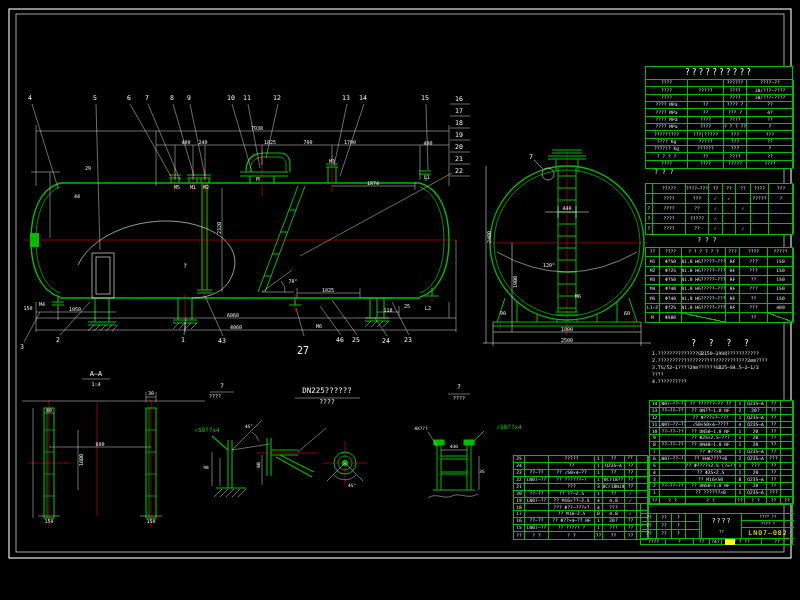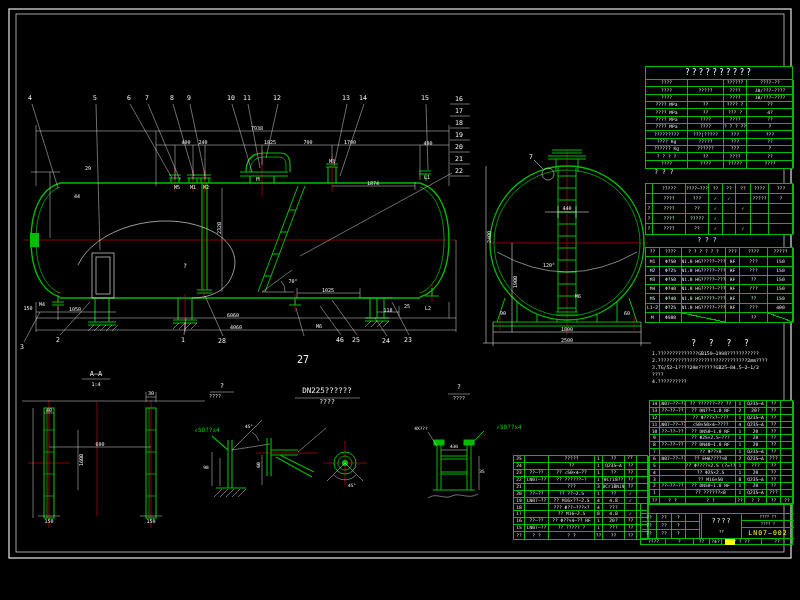--- a/index.html
+++ b/index.html
@@ -705,22 +705,22 @@
       <span class="ann" style="left: 459px; top: 99px; font-size: 6.5px;">16</span>
       <span class="ann" style="left: 459px; top: 111px; font-size: 6.5px;">17</span>
       <span class="ann" style="left: 459px; top: 123px; font-size: 6.5px;">18</span>
       <span class="ann" style="left: 459px; top: 135px; font-size: 6.5px;">19</span>
       <span class="ann" style="left: 459px; top: 147px; font-size: 6.5px;">20</span>
       <span class="ann" style="left: 459px; top: 159px; font-size: 6.5px;">21</span>
       <span class="ann" style="left: 459px; top: 171px; font-size: 6.5px;">22</span>
       <span class="ann" style="left: 22px; top: 347px; font-size: 6.5px;">3</span>
       <span class="ann" style="left: 58px; top: 340px; font-size: 6.5px;">2</span>
       <span class="ann" style="left: 183px; top: 340px; font-size: 6.5px;">1</span>
-      <span class="ann" style="left: 222px; top: 341px; font-size: 6.5px;">28</span>
-      <span class="ann" style="left: 303px; top: 360px; font-size: 10px;">27</span>
+      <span class="ann" style="left: 222px; top: 341px; font-size: 6.5px;">43</span>
+      <span class="ann" style="left: 303px; top: 351px; font-size: 10px;">27</span>
       <span class="ann" style="left: 340px; top: 340px; font-size: 6.5px;">46</span>
       <span class="ann" style="left: 356px; top: 340px; font-size: 6.5px;">25</span>
       <span class="ann" style="left: 386px; top: 341px; font-size: 6.5px;">24</span>
       <span class="ann" style="left: 408px; top: 340px; font-size: 6.5px;">23</span>
       <span class="ann" style="left: 531px; top: 157px; font-size: 6.5px;">7</span>
       <span class="ann" style="left: 177px; top: 187px; font-size: 5px;">M5</span>
       <span class="ann" style="left: 193px; top: 187px; font-size: 5px;">M1</span>
       <span class="ann" style="left: 206px; top: 187px; font-size: 5px;">M2</span>
       <span class="ann" style="left: 258px; top: 180px; font-size: 5.5px;">M</span>
       <span class="ann" style="left: 332px; top: 161px; font-size: 5px;">M3</span>

